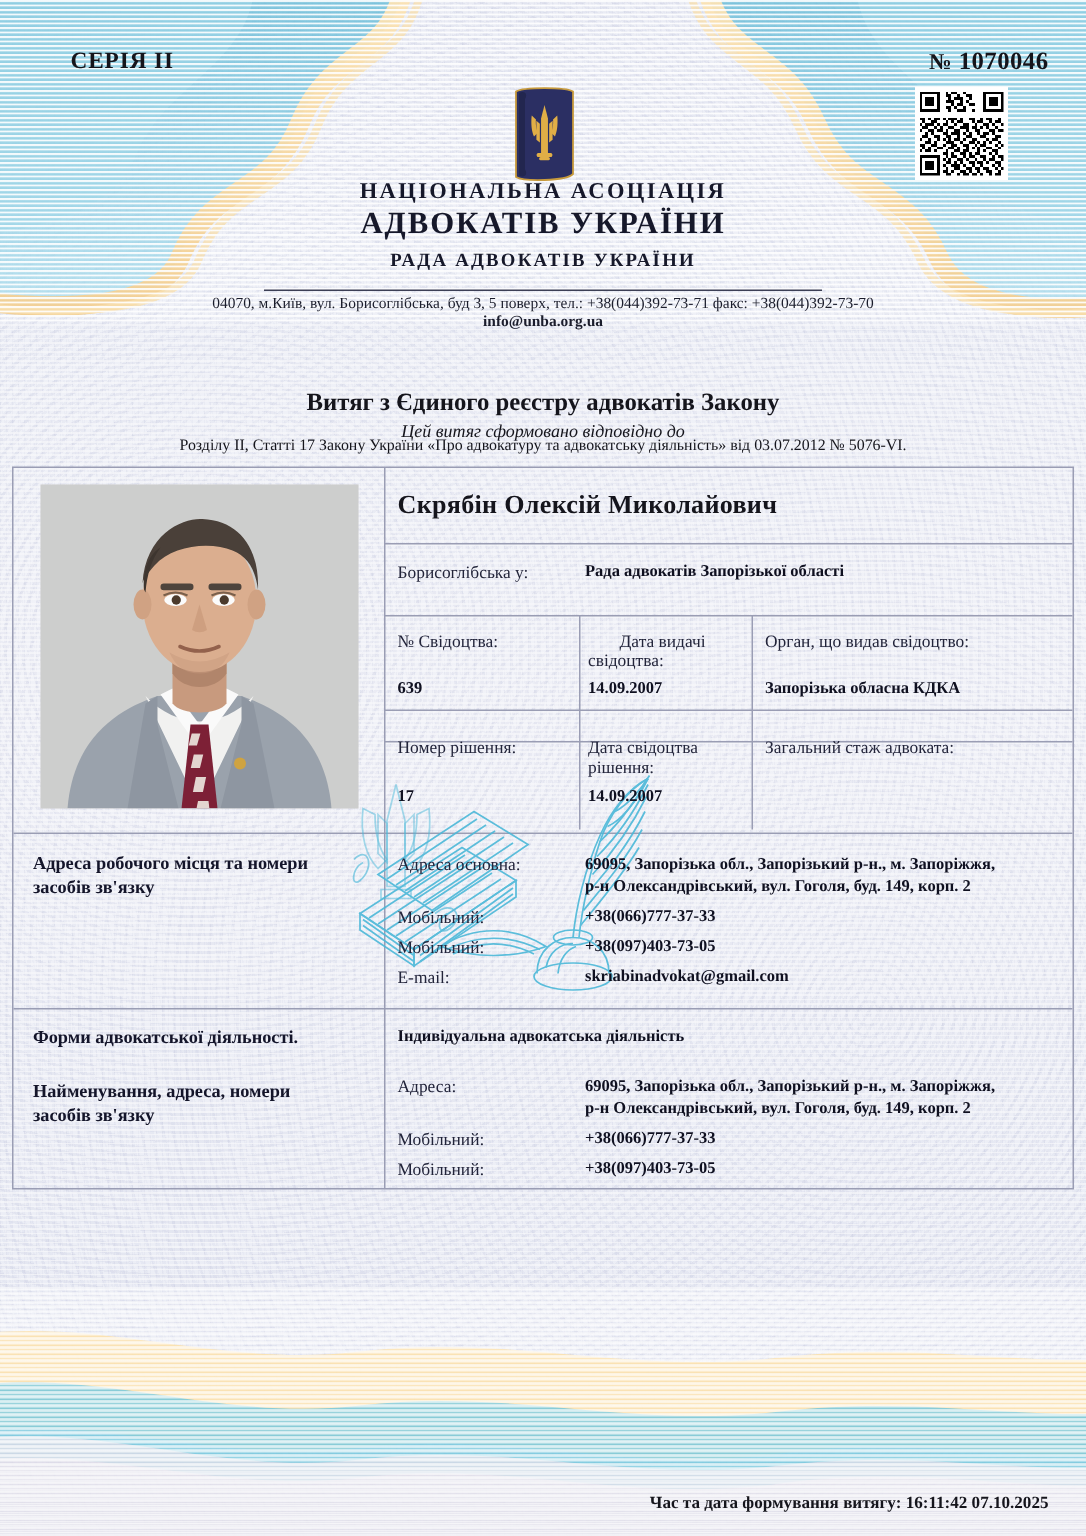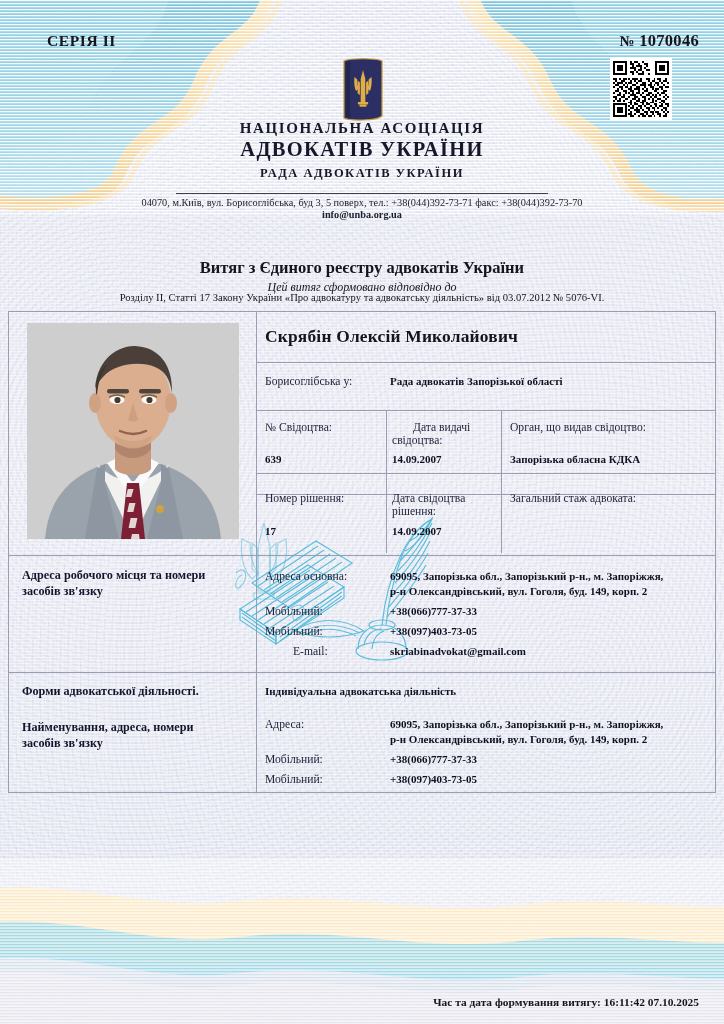--- a/index.html
+++ b/index.html
@@ -375,21 +375,21 @@
       </svg>
     </div>
 
     <div class="org1">НАЦІОНАЛЬНА АСОЦІАЦІЯ</div>
     <div class="org2">АДВОКАТІВ УКРАЇНИ</div>
     <div class="org3">РАДА АДВОКАТІВ УКРАЇНИ</div>
     <div class="rule"></div>
     <div class="addr1">04070, м.Київ, вул. Борисоглібська, буд 3, 5 поверх, тел.: +38(044)392-73-71 факс: +38(044)392-73-70</div>
     <div class="addr2">info@unba.org.ua</div>
 
-    <div class="h1">Витяг з Єдиного реєстру адвокатів України</div>
+    <div class="h1">Витяг з Єдиного реєстру адвокатів Закону</div>
     <div class="sub1">Цей витяг сформовано відповідно до</div>
     <div class="sub2">Розділу II, Статті 17 Закону України «Про адвокатуру та адвокатську діяльність» від 03.07.2012 № 5076-VI.</div>
 
     <div class="tbl">
 
       <div class="vline" style="left:247px;top:0;bottom:0;"></div>
 
       <div class="hline" style="top:50px;left:247px;"></div>
       <div class="hline" style="top:98px;left:247px;"></div>
       <div class="hline" style="top:182px;left:247px;"></div>
@@ -523,21 +523,21 @@
     <div class="cell lbl" style="left:265px;top:570px;">Адреса основна:</div>
     <div class="cell val" style="left:390px;top:569px;">69095, Запорізька обл., Запорізький р-н., м. Запоріжжя,</div>
     <div class="cell val" style="left:390px;top:584px;">р-н Олександрівський, вул. Гоголя, буд. 149, корп. 2</div>
 
     <div class="cell lbl" style="left:265px;top:605px;">Мобільний:</div>
     <div class="cell val" style="left:390px;top:604px;">+38(066)777-37-33</div>
 
     <div class="cell lbl" style="left:265px;top:625px;">Мобільний:</div>
     <div class="cell val" style="left:390px;top:624px;">+38(097)403-73-05</div>
 
-    <div class="cell lbl" style="left:265px;top:645px;margin-left:28px;">E-mail:</div>
+    <div class="cell lbl" style="left:265px;top:645px;">E-mail:</div>
     <div class="cell val" style="left:390px;top:644px;">skriabinadvokat@gmail.com</div>
 
     <div class="cell blk" style="left:22px;top:684px;">Форми адвокатської діяльності.</div>
     <div class="cell blk" style="left:22px;top:720px;">Найменування, адреса, номери</div>
     <div class="cell blk" style="left:22px;top:736px;">засобів зв'язку</div>
 
     <div class="cell val" style="left:265px;top:684px;">Індивідуальна адвокатська діяльність</div>
 
     <div class="cell lbl" style="left:265px;top:718px;">Адреса:</div>
     <div class="cell val" style="left:390px;top:717px;">69095, Запорізька обл., Запорізький р-н., м. Запоріжжя,</div>

